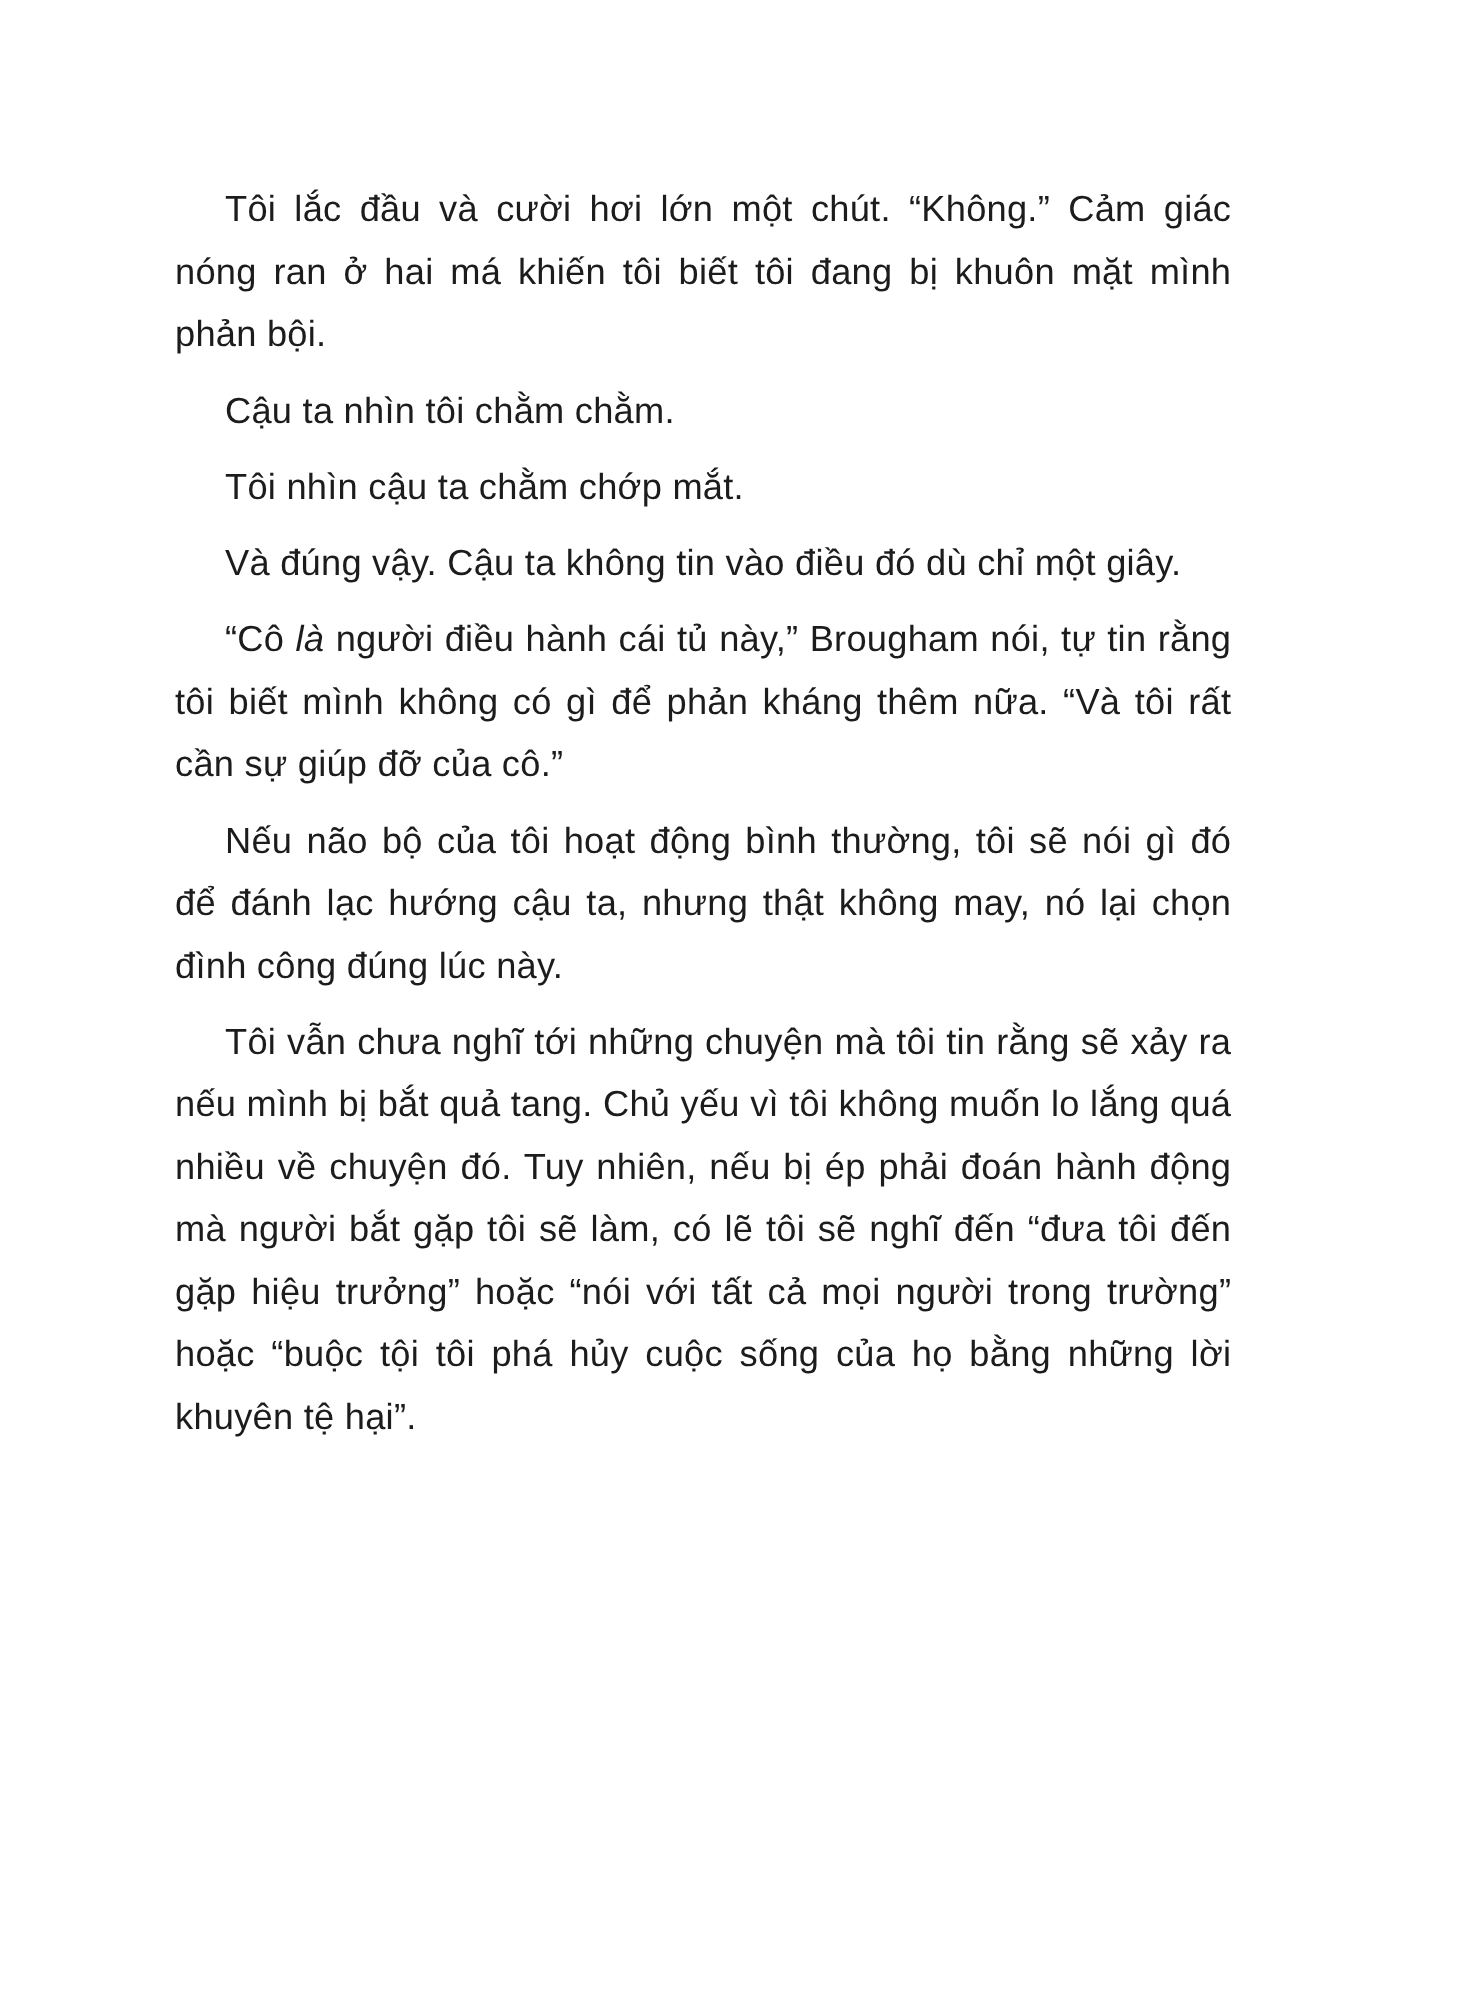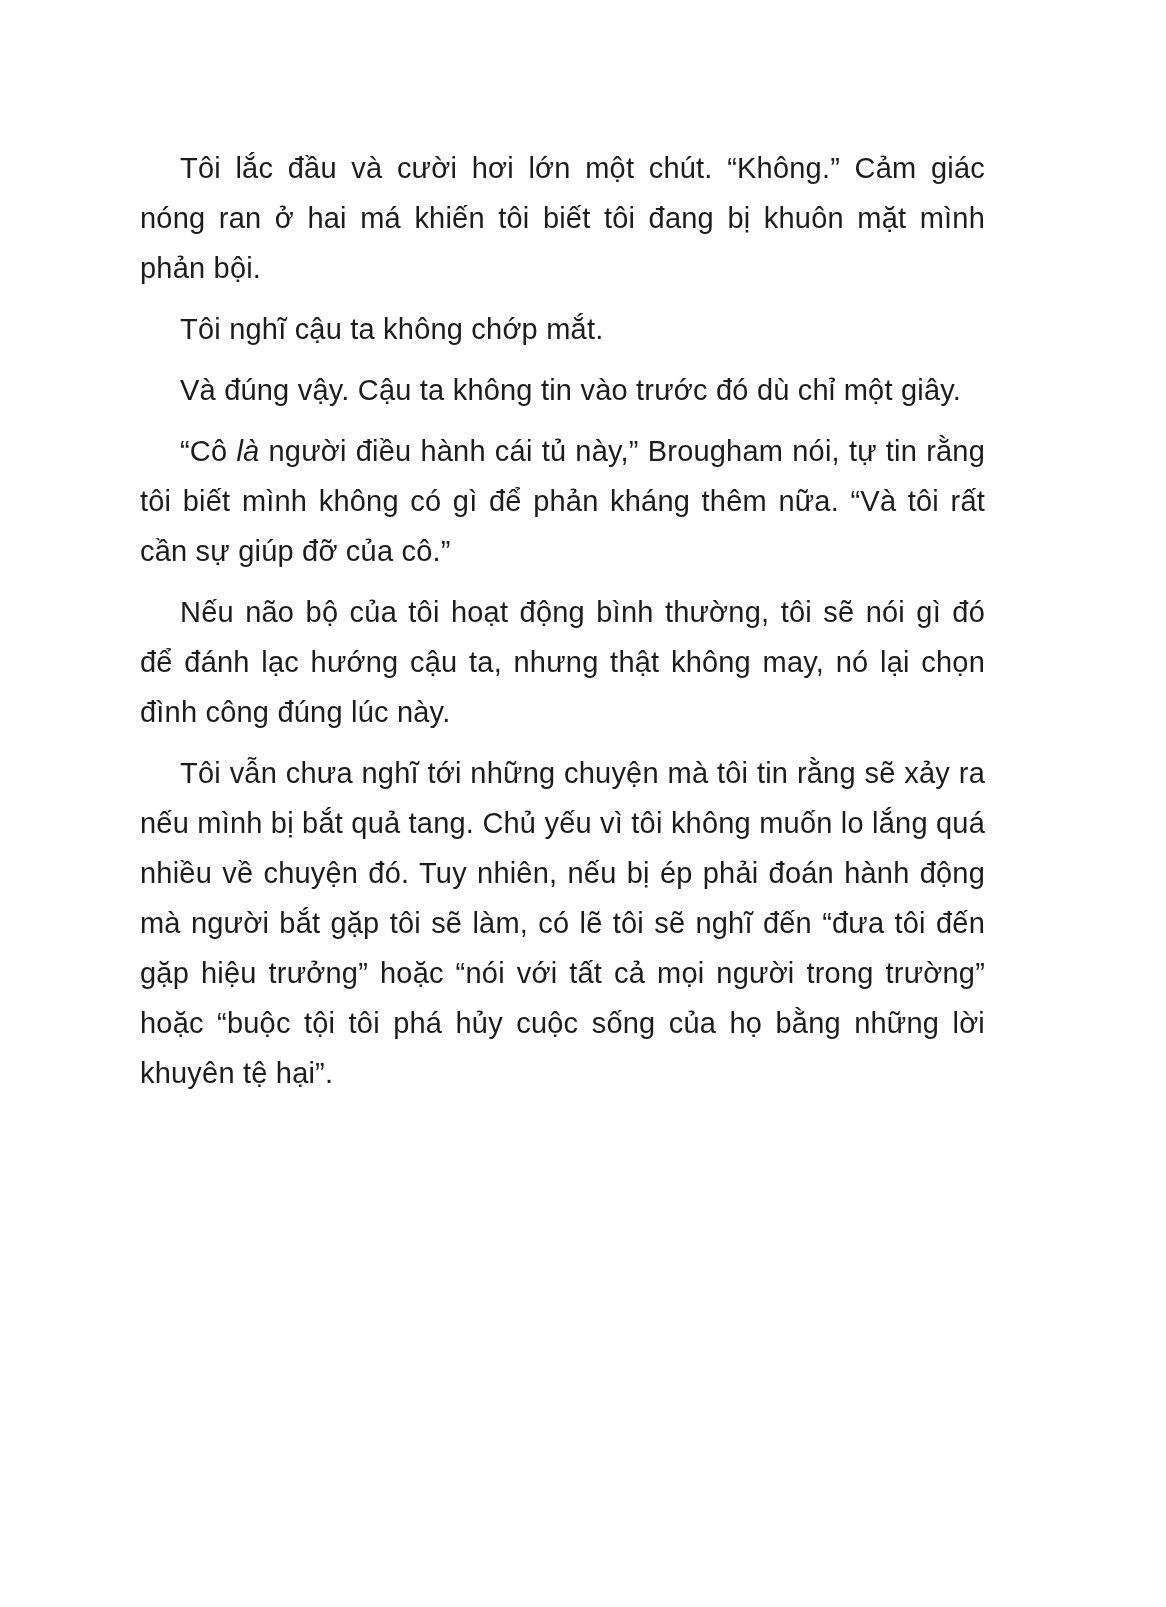--- a/index.html
+++ b/index.html
@@ -43,22 +43,23 @@
     line-height: 30px;
     color: #1c1c1c;
   }
 </style>
 </head>
 <body>
 
 <div class="page">
   <div class="text-block" id="paragraphs">
       <p class="para"><span>Tôi lắc đầu và cười hơi lớn một chút. “Không.” Cảm giác nóng ran ở hai má khiến tôi biết tôi đang bị khuôn mặt mình phản bội.</span></p>
-      <p class="para"><span>Tôi nghĩ cậu ta không chớp mắt.</span></p>
-      <p class="para"><span>Và đúng vậy. Cậu ta không tin vào trước đó dù chỉ một giây.</span></p>
+      <p class="para"><span>Cậu ta nhìn tôi chằm chằm.</span></p>
+      <p class="para"><span>Tôi nhìn cậu ta chằm chớp mắt.</span></p>
+      <p class="para"><span>Và đúng vậy. Cậu ta không tin vào điều đó dù chỉ một giây.</span></p>
       <p class="para"><span>“Cô </span><em>là</em><span> người điều hành cái tủ này,” Brougham nói, tự tin rằng tôi biết mình không có gì để phản kháng thêm nữa. “Và tôi rất cần sự giúp đỡ của cô.”</span></p>
       <p class="para"><span>Nếu não bộ của tôi hoạt động bình thường, tôi sẽ nói gì đó để đánh lạc hướng cậu ta, nhưng thật không may, nó lại chọn đình công đúng lúc này.</span></p>
       <p class="para"><span>Tôi vẫn chưa nghĩ tới những chuyện mà tôi tin rằng sẽ xảy ra nếu mình bị bắt quả tang. Chủ yếu vì tôi không muốn lo lắng quá nhiều về chuyện đó. Tuy nhiên, nếu bị ép phải đoán hành động mà người bắt gặp tôi sẽ làm, có lẽ tôi sẽ nghĩ đến “đưa tôi đến gặp hiệu trưởng” hoặc “nói với tất cả mọi người trong trường” hoặc “buộc tội tôi phá hủy cuộc sống của họ bằng những lời khuyên tệ hại”.</span></p>
     </div>
   <div class="footer">
     <span>Bí mật tủ khóa số 89 . 13</span>
   </div>
 </div>
 
 </body></html>

